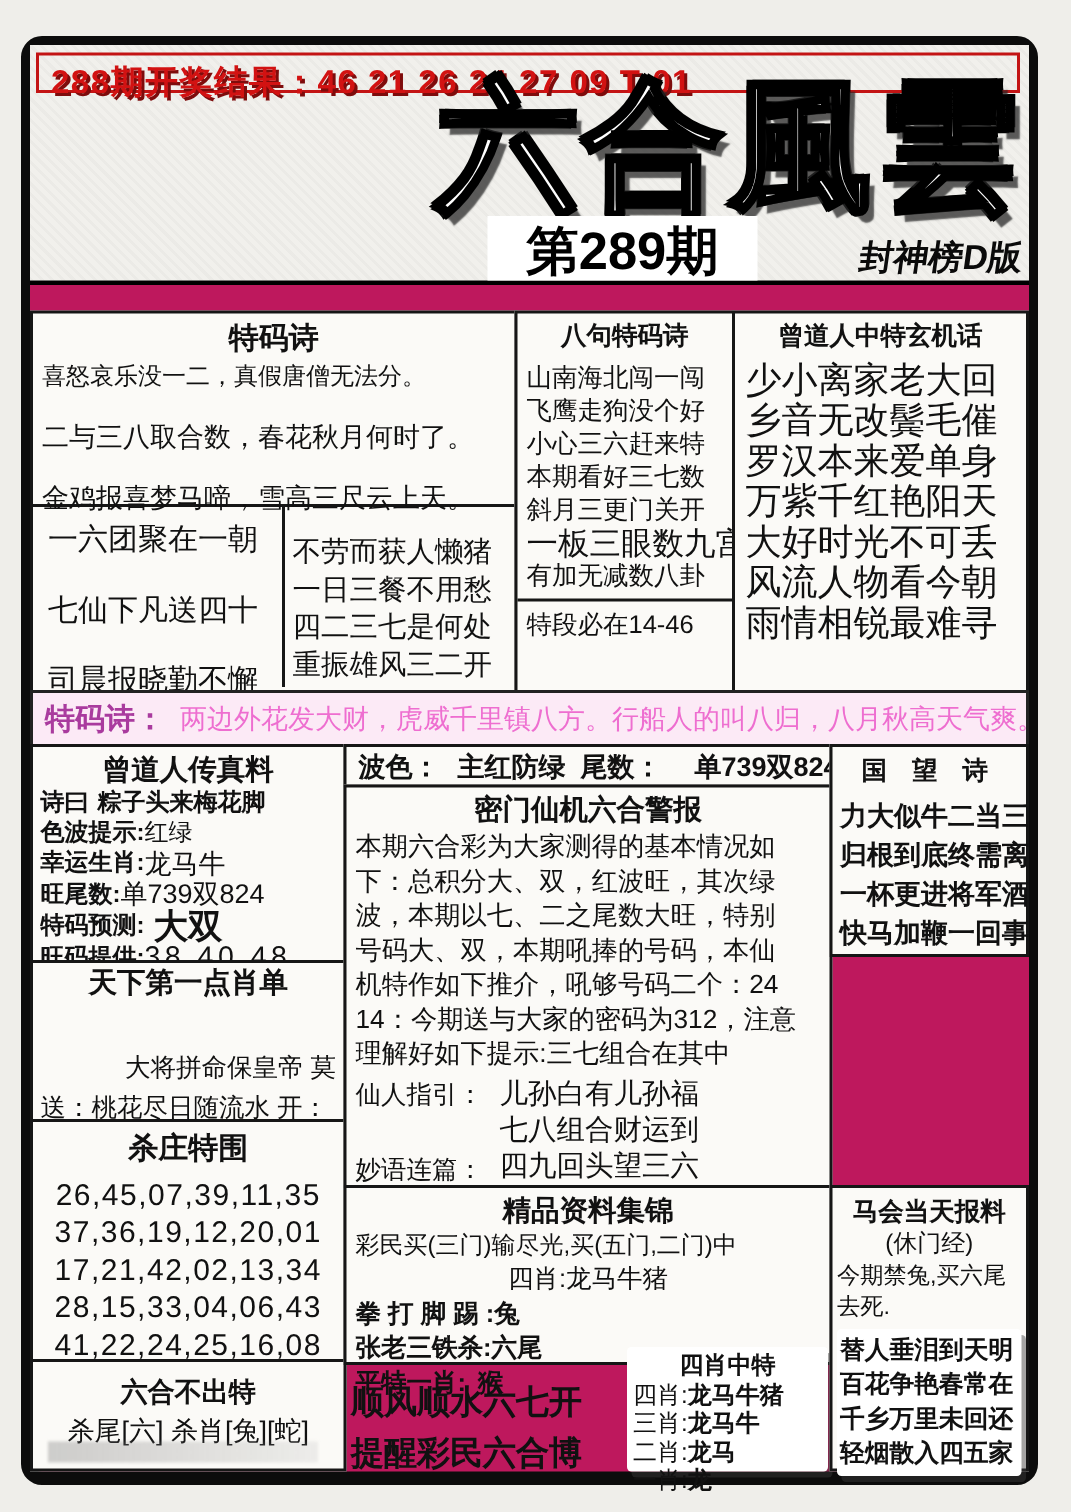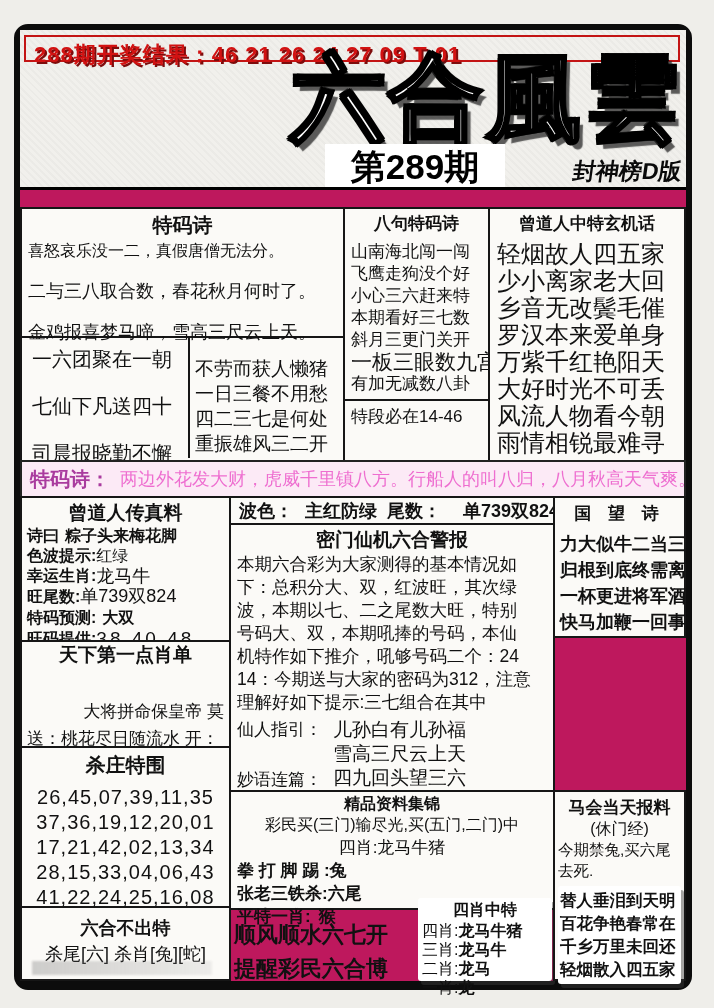--- a/index.html
+++ b/index.html
@@ -90,21 +90,20 @@
         <div class="poem-line" style="font-size:17px;line-height:22px;">斜月三更门关开</div>
         <div class="poem-line" style="font-size:21px;line-height:22px;font-family:Liberation Serif, serif;">一板三眼数九宫</div>
         <div class="poem-line" style="font-size:17px;line-height:22px;">有加无减数八卦</div>
       </div>
       <div style="border-top:2px solid #161616;margin-top:4px;padding:4px 0 0 6px;font-size:17px;">特段必在14-46</div>
     </div>
 
     <div class="box" style="left:468px;top:177px;width:198px;height:255px;">
       <div class="box-title" style="font-size:17px;padding-top:3px;">曾道人中特玄机话</div>
       <div style="padding:5px 0 0 7px;">
-        <div class="poem-line" style="font-size:24px;line-height:27px;">轻烟故人四五家</div>
         <div class="poem-line" style="font-size:24px;line-height:27px;">少小离家老大回</div>
         <div class="poem-line" style="font-size:24px;line-height:27px;">乡音无改鬓毛催</div>
         <div class="poem-line" style="font-size:24px;line-height:27px;">罗汉本来爱单身</div>
         <div class="poem-line" style="font-size:24px;line-height:27px;">万紫千红艳阳天</div>
         <div class="poem-line" style="font-size:24px;line-height:27px;">大好时光不可丢</div>
         <div class="poem-line" style="font-size:24px;line-height:27px;">风流人物看今朝</div>
         <div class="poem-line" style="font-size:24px;line-height:27px;">雨情相锐最难寻</div>
       </div>
     </div>
 
@@ -126,21 +125,21 @@
       <div class="kv-row" style="font-size:16px;line-height:20px;">
           <span class="kv-label">幸运生肖:</span>
           <span style="font-size:18px;">龙马牛</span>
         </div>
       <div class="kv-row" style="font-size:16px;line-height:21px;">
           <span class="kv-label">旺尾数:</span>
           <span style="font-size:18px;">单739双824</span>
         </div>
       <div class="kv-row" style="font-size:16px;line-height:21px;">
           <span class="kv-label">特码预测:</span>
-          <span style="font-size:16px;font-weight:bold;margin-left:6px;">大双</span>
+          <span style="font-size:23px;font-weight:bold;margin-left:6px;">大双</span>
         </div>
       <div class="kv-row" style="font-size:16px;line-height:21px;">
           <span class="kv-label">旺码提供:</span>
           <span style="font-size:19px;letter-spacing:3px;">38 40 48</span>
         </div>
     </div>
 
     <div class="box" style="left:0;top:610px;width:211px;height:108px;padding:0 5px;">
       <div class="box-title" style="font-size:19px;">天下第一点肖单</div>
       <div style="font-size:17px;margin-top:32px;text-align:right;white-space:nowrap;">大将拼命保皇帝 莫</div>
@@ -179,35 +178,35 @@
         <div class="poem-line" style="font-size:17.5px;line-height:23px;">波，本期以七、二之尾数大旺，特别</div>
         <div class="poem-line" style="font-size:17.5px;line-height:23px;">号码大、双，本期吼捧的号码，本仙</div>
         <div class="poem-line" style="font-size:17.5px;line-height:23px;">机特作如下推介，吼够号码二个：24</div>
         <div class="poem-line" style="font-size:17.5px;line-height:23px;">14：今期送与大家的密码为312，注意</div>
         <div class="poem-line" style="font-size:17.5px;line-height:23px;">理解好如下提示:三七组合在其中</div>
       </div>
       <div style="display:flex;margin-top:4px;">
         <div style="width:96px;font-size:17px;white-space:nowrap;">仙人指引：</div>
         <div>
           <div class="poem-line" style="font-size:19px;line-height:24px;">儿孙白有儿孙福</div>
-          <div class="poem-line" style="font-size:19px;line-height:24px;">雪高三尺云上天</div>
+          <div class="poem-line" style="font-size:19px;line-height:24px;">七八组合财运到</div>
         </div>
       </div>
       <div style="display:flex;">
         <div style="width:96px;font-size:17px;white-space:nowrap;padding-top:2px;">妙语连篇：</div>
         <div>
           <div class="poem-line" style="font-size:19px;line-height:24px;">四九回头望三六</div>
           <div class="poem-line" style="font-size:19px;line-height:24px;">蜡烛有心还惜别</div>
         </div>
       </div>
     </div>
 
     <div class="box" style="left:209px;top:760px;width:326px;height:120px;padding:2px 6px;">
-      <div class="box-title" style="font-size:16px;">精品资料集锦</div>
-      <div style="font-size:16px;white-space:nowrap;text-align:center;">彩民买(三门)输尽光,买(五门,二门)中</div>
+      <div class="box-title" style="font-size:19px;">精品资料集锦</div>
+      <div style="font-size:16px;white-space:nowrap;">彩民买(三门)输尽光,买(五门,二门)中</div>
       <div style="font-size:17px;text-align:center;">四肖:龙马牛猪</div>
       <div class="kv-row" style="font-size:17px;line-height:23px;">
           <span class="kv-label">拳 打 脚 踢 :</span>
           <span style="font-weight:bold;">兔</span>
         </div>
       <div class="kv-row" style="font-size:17px;line-height:23px;">
           <span class="kv-label">张老三铁杀:</span>
           <span style="font-weight:bold;">六尾</span>
         </div>
       <div class="kv-row" style="font-size:17px;line-height:23px;">

